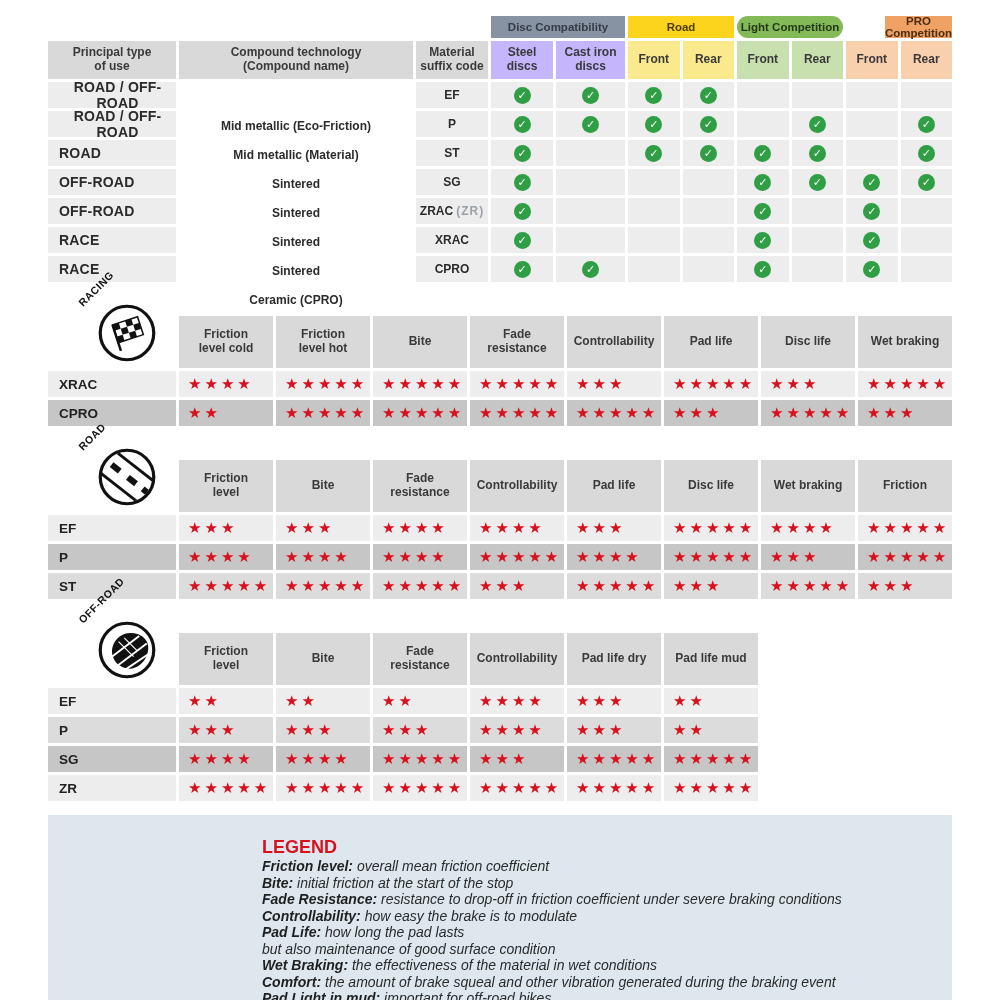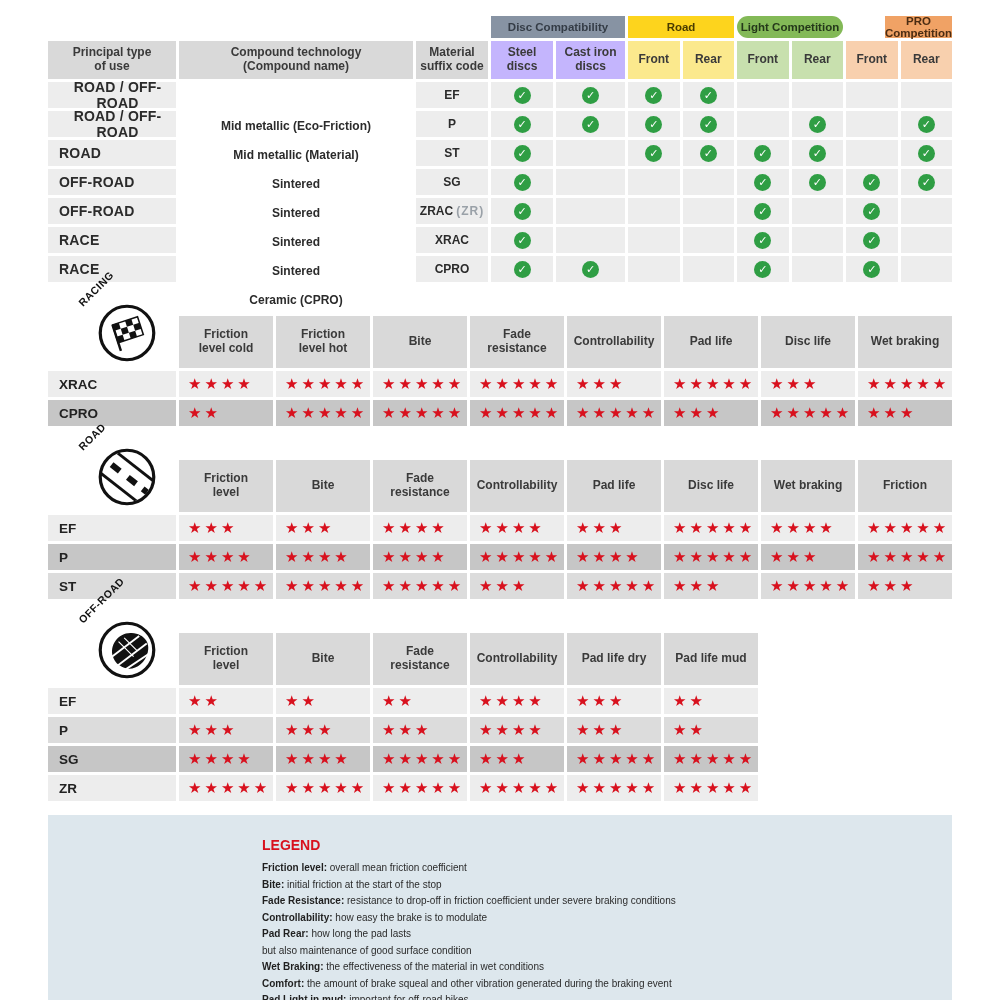--- a/index.html
+++ b/index.html
@@ -52,22 +52,22 @@
 
   .sec-icon { position:absolute; left:32px; top:-30px; width:78px; height:78px; }
   .sec-icon svg { position:absolute; right:0; bottom:0; }
   .sec-label { position:absolute; top:14px; left:-4px; transform:rotate(-45deg);
     transform-origin:left top; font-weight:bold; font-size:10.5px; color:#111;
     letter-spacing:.5px; }
 
   
   .legend { width:904px; margin-top:14px; background:#dde7ed;
     padding:22px 30px 16px 214px; }
-  .legend-title { color:#d8111e; font-weight:bold; font-size:14px; margin-bottom:7px; }
-  .leg-line { font-size:10px; line-height:16.5px; color:#2b2b2b; }
+  .legend-title { color:#d8111e; font-weight:bold; font-size:18px; }
+  .leg-line { font-size:14px; line-height:16.5px; color:#2b2b2b;font-style:italic; }
   .leg-line b { color:#1f1f1f; }
 </style>
 </head>
 <body>
 
 <div class="page">
   <div class="compat-grid">
       <div class="cell g-spacer" style="grid-column: 1 / span 3;"></div>
       <div class="cell g-head g-disc" style="grid-column: 4 / span 2;">Disc Compatibility</div>
       <div class="cell g-head g-road" style="grid-column: 6 / span 2;">Road</div>
@@ -475,20 +475,20 @@
         </div>
       </div>
     </div>
   <div class="legend">
     <div class="legend-title">LEGEND</div>
     <div id="legend-items">
         <div class="leg-line"><b>Friction level:</b> overall mean friction coefficient</div>
         <div class="leg-line"><b>Bite:</b> initial friction at the start of the stop</div>
         <div class="leg-line"><b>Fade Resistance:</b> resistance to drop-off in friction coefficient under severe braking conditions</div>
         <div class="leg-line"><b>Controllability:</b> how easy the brake is to modulate</div>
-        <div class="leg-line"><b>Pad Rear:</b> how long the pad lasts</div>
+        <div class="leg-line"><b>Pad Life:</b> how long the pad lasts</div>
         <div class="leg-line">but also maintenance of good surface condition</div>
         <div class="leg-line"><b>Wet Braking:</b> the effectiveness of the material in wet conditions</div>
         <div class="leg-line"><b>Comfort:</b> the amount of brake squeal and other vibration generated during the braking event</div>
         <div class="leg-line"><b>Pad Light in mud:</b> important for off-road bikes</div>
       </div>
   </div>
 </div>
 
 </body></html>

